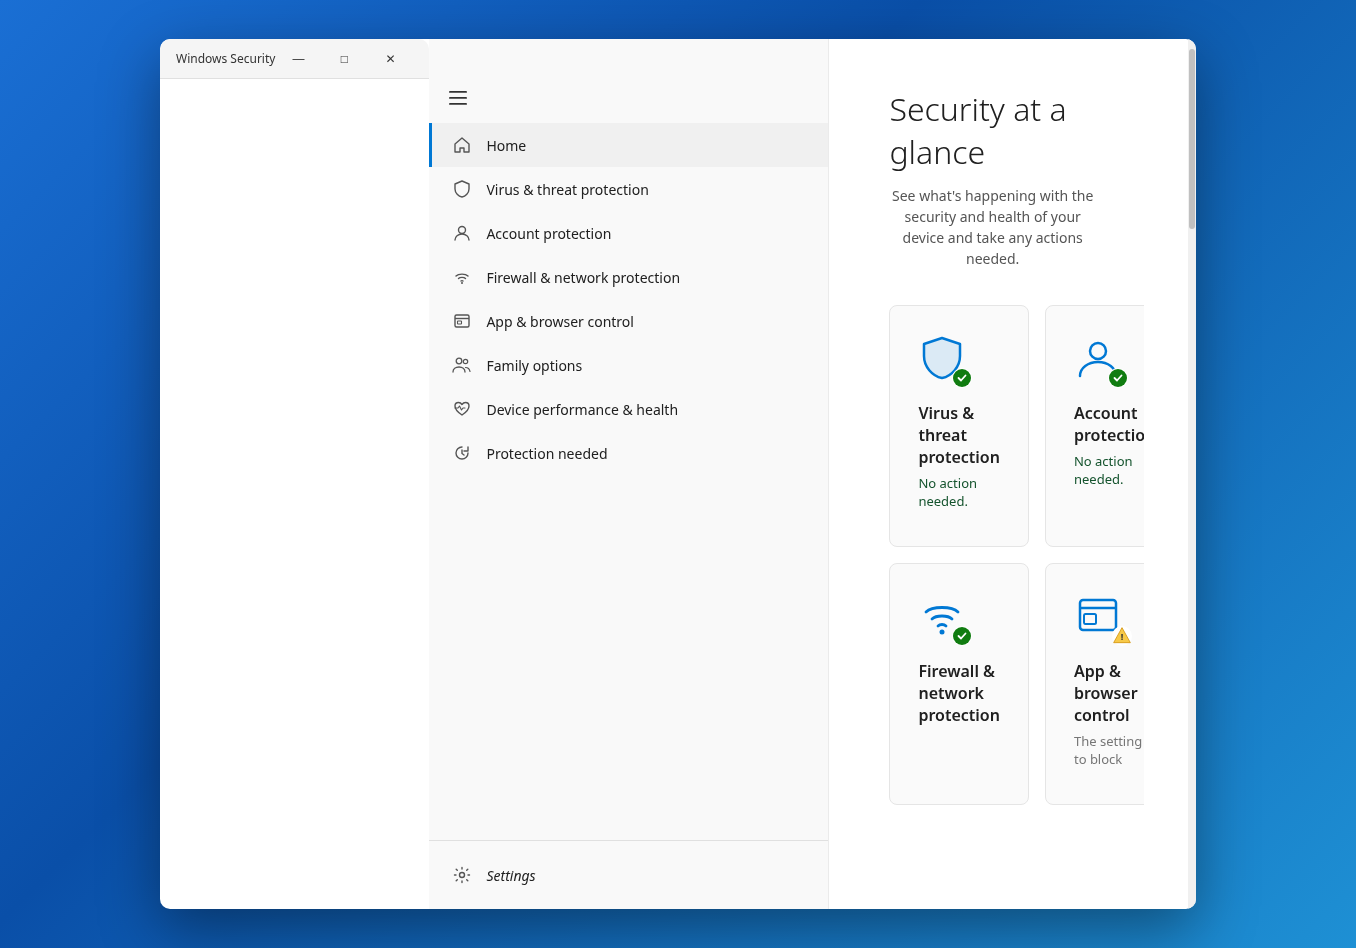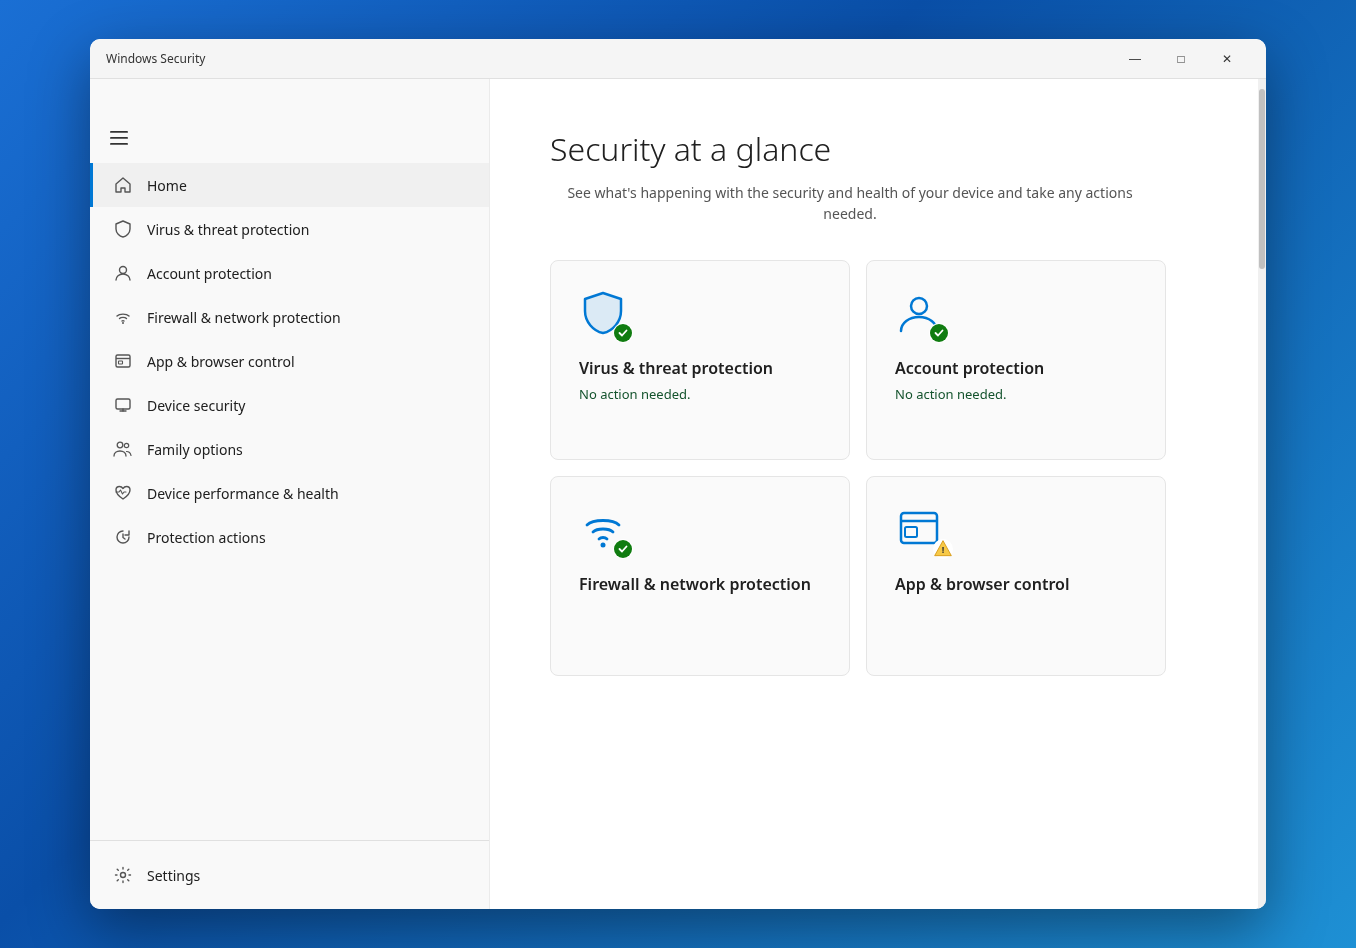--- a/index.html
+++ b/index.html
@@ -6,27 +6,27 @@
     body {
       font-family: 'Segoe UI', system-ui, sans-serif;
       background: linear-gradient(135deg, #1a6fd4 0%, #0a4fa8 40%, #1e90d4 100%);
       display: flex;
       align-items: center;
       justify-content: center;
       min-height: 100vh;
       padding: 20px;
     }
     .window {
-      width: 1176px;
+      width: 1036px;
       height: 870px;
       background: #ffffff;
       border-radius: 10px;
       box-shadow: 0 20px 60px rgba(0,0,0,0.4);
       display: flex;
-      flex-direction: column;
+      flex-direction: row;
       overflow: hidden;
     }
     .titlebar {
       display: flex;
       align-items: center;
       padding: 0 16px;
       height: 40px;
       background: #f5f5f5;
       border-bottom: 1px solid #e0e0e0;
       flex-shrink: 0;
@@ -287,30 +287,20 @@
           <span class="nav-icon">
             <svg width="18" height="18" viewBox="0 0 18 18" fill="none">
               <rect x="2" y="3" width="14" height="12" rx="1.5" stroke="#555" stroke-width="1.4" fill="none"></rect>
               <path d="M2 6.5H16" stroke="#555" stroke-width="1.4"></path>
               <rect x="4.5" y="9" width="4" height="3" rx="0.5" stroke="#555" stroke-width="1.1" fill="none"></rect>
             </svg>
           </span>
           <span class="nav-label">App &amp; browser control</span>
         </div>
 
-        <div class="nav-item">
-          <span class="nav-icon">
-            <svg width="18" height="18" viewBox="0 0 18 18" fill="none">
-              <rect x="2" y="3" width="14" height="10" rx="1.5" stroke="#555" stroke-width="1.4" fill="none"></rect>
-              <path d="M6 15H12" stroke="#555" stroke-width="1.4" stroke-linecap="round"></path>
-              <path d="M9 13V15" stroke="#555" stroke-width="1.4" stroke-linecap="round"></path>
-            </svg>
-          </span>
-          <span class="nav-label">Device security</span>
-        </div>
 
         <div class="nav-item">
           <span class="nav-icon">
             <svg width="20" height="18" viewBox="0 0 20 18" fill="none">
               <circle cx="7" cy="5" r="2.8" stroke="#555" stroke-width="1.3" fill="none"></circle>
               <circle cx="13.5" cy="5.5" r="2.2" stroke="#555" stroke-width="1.2" fill="none"></circle>
               <path d="M1 16C1 13 3.7 11 7 11C10.3 11 13 13 13 16" stroke="#555" stroke-width="1.3" fill="none" stroke-linecap="round"></path>
               <path d="M13.5 11.5C15.5 11.5 17.5 12.8 18 15.5" stroke="#555" stroke-width="1.2" fill="none" stroke-linecap="round"></path>
             </svg>
           </span>
@@ -328,26 +318,26 @@
         </div>
 
         <div class="nav-item">
           <span class="nav-icon">
             <svg width="18" height="18" viewBox="0 0 18 18" fill="none">
               <path d="M9 3C5.7 3 3 5.7 3 9C3 12.3 5.7 15 9 15C12.3 15 15 12.3 15 9" stroke="#555" stroke-width="1.4" fill="none" stroke-linecap="round"></path>
               <path d="M9 6V9.5L11 11" stroke="#555" stroke-width="1.4" stroke-linecap="round" fill="none"></path>
               <path d="M15 3V7H11" stroke="#555" stroke-width="1.4" stroke-linecap="round" stroke-linejoin="round" fill="none"></path>
             </svg>
           </span>
-          <span class="nav-label">Protection actions</span>
+          <span class="nav-label">Protection needed</span>
         </div>
       </nav>
 
       <div class="sidebar-bottom">
-        <div class="nav-item" style="border-left:3px solid transparent; padding-left:0;">
+        <div class="nav-item" style="border-left:3px solid transparent; padding-left:0;font-style:italic;">
           <span class="nav-icon">
             <svg width="18" height="18" viewBox="0 0 18 18" fill="none">
               <circle cx="9" cy="9" r="2.5" stroke="#555" stroke-width="1.4" fill="none"></circle>
               <path d="M9 1.5V3M9 15V16.5M1.5 9H3M15 9H16.5M3.2 3.2L4.3 4.3M13.7 13.7L14.8 14.8M14.8 3.2L13.7 4.3M4.3 13.7L3.2 14.8" stroke="#555" stroke-width="1.4" stroke-linecap="round"></path>
             </svg>
           </span>
           <span class="nav-label">Settings</span>
         </div>
       </div>
     </div>
@@ -423,20 +413,21 @@
                 <rect x="10" y="22" width="12" height="10" rx="1.5" stroke="#0078d4" stroke-width="2" fill="none"></rect>
               </svg>
               <div class="card-badge" style="bottom:-2px; right: 2px;">
                 <svg class="badge-warning" viewBox="0 0 24 24" fill="none">
                   <path d="M12 2L2 20H22L12 2Z" fill="#f7c948" stroke="#d4930a" stroke-width="1"></path>
                   <text x="12" y="17" text-anchor="middle" font-size="11" font-weight="bold" fill="#333">!</text>
                 </svg>
               </div>
             </div>
             <div class="card-title">App &amp; browser control</div>
+            <div class="card-desc">The setting to block</div>
           </div>
 
         </div>
       </div>
 
       <div style="width:8px; background:#f0f0f0; flex-shrink:0; position:relative;">
         <div style="width:6px; height:180px; background:#c0c0c0; border-radius:3px; margin:2px auto; margin-top:10px;"></div>
       </div>
     </div>
   </div>

